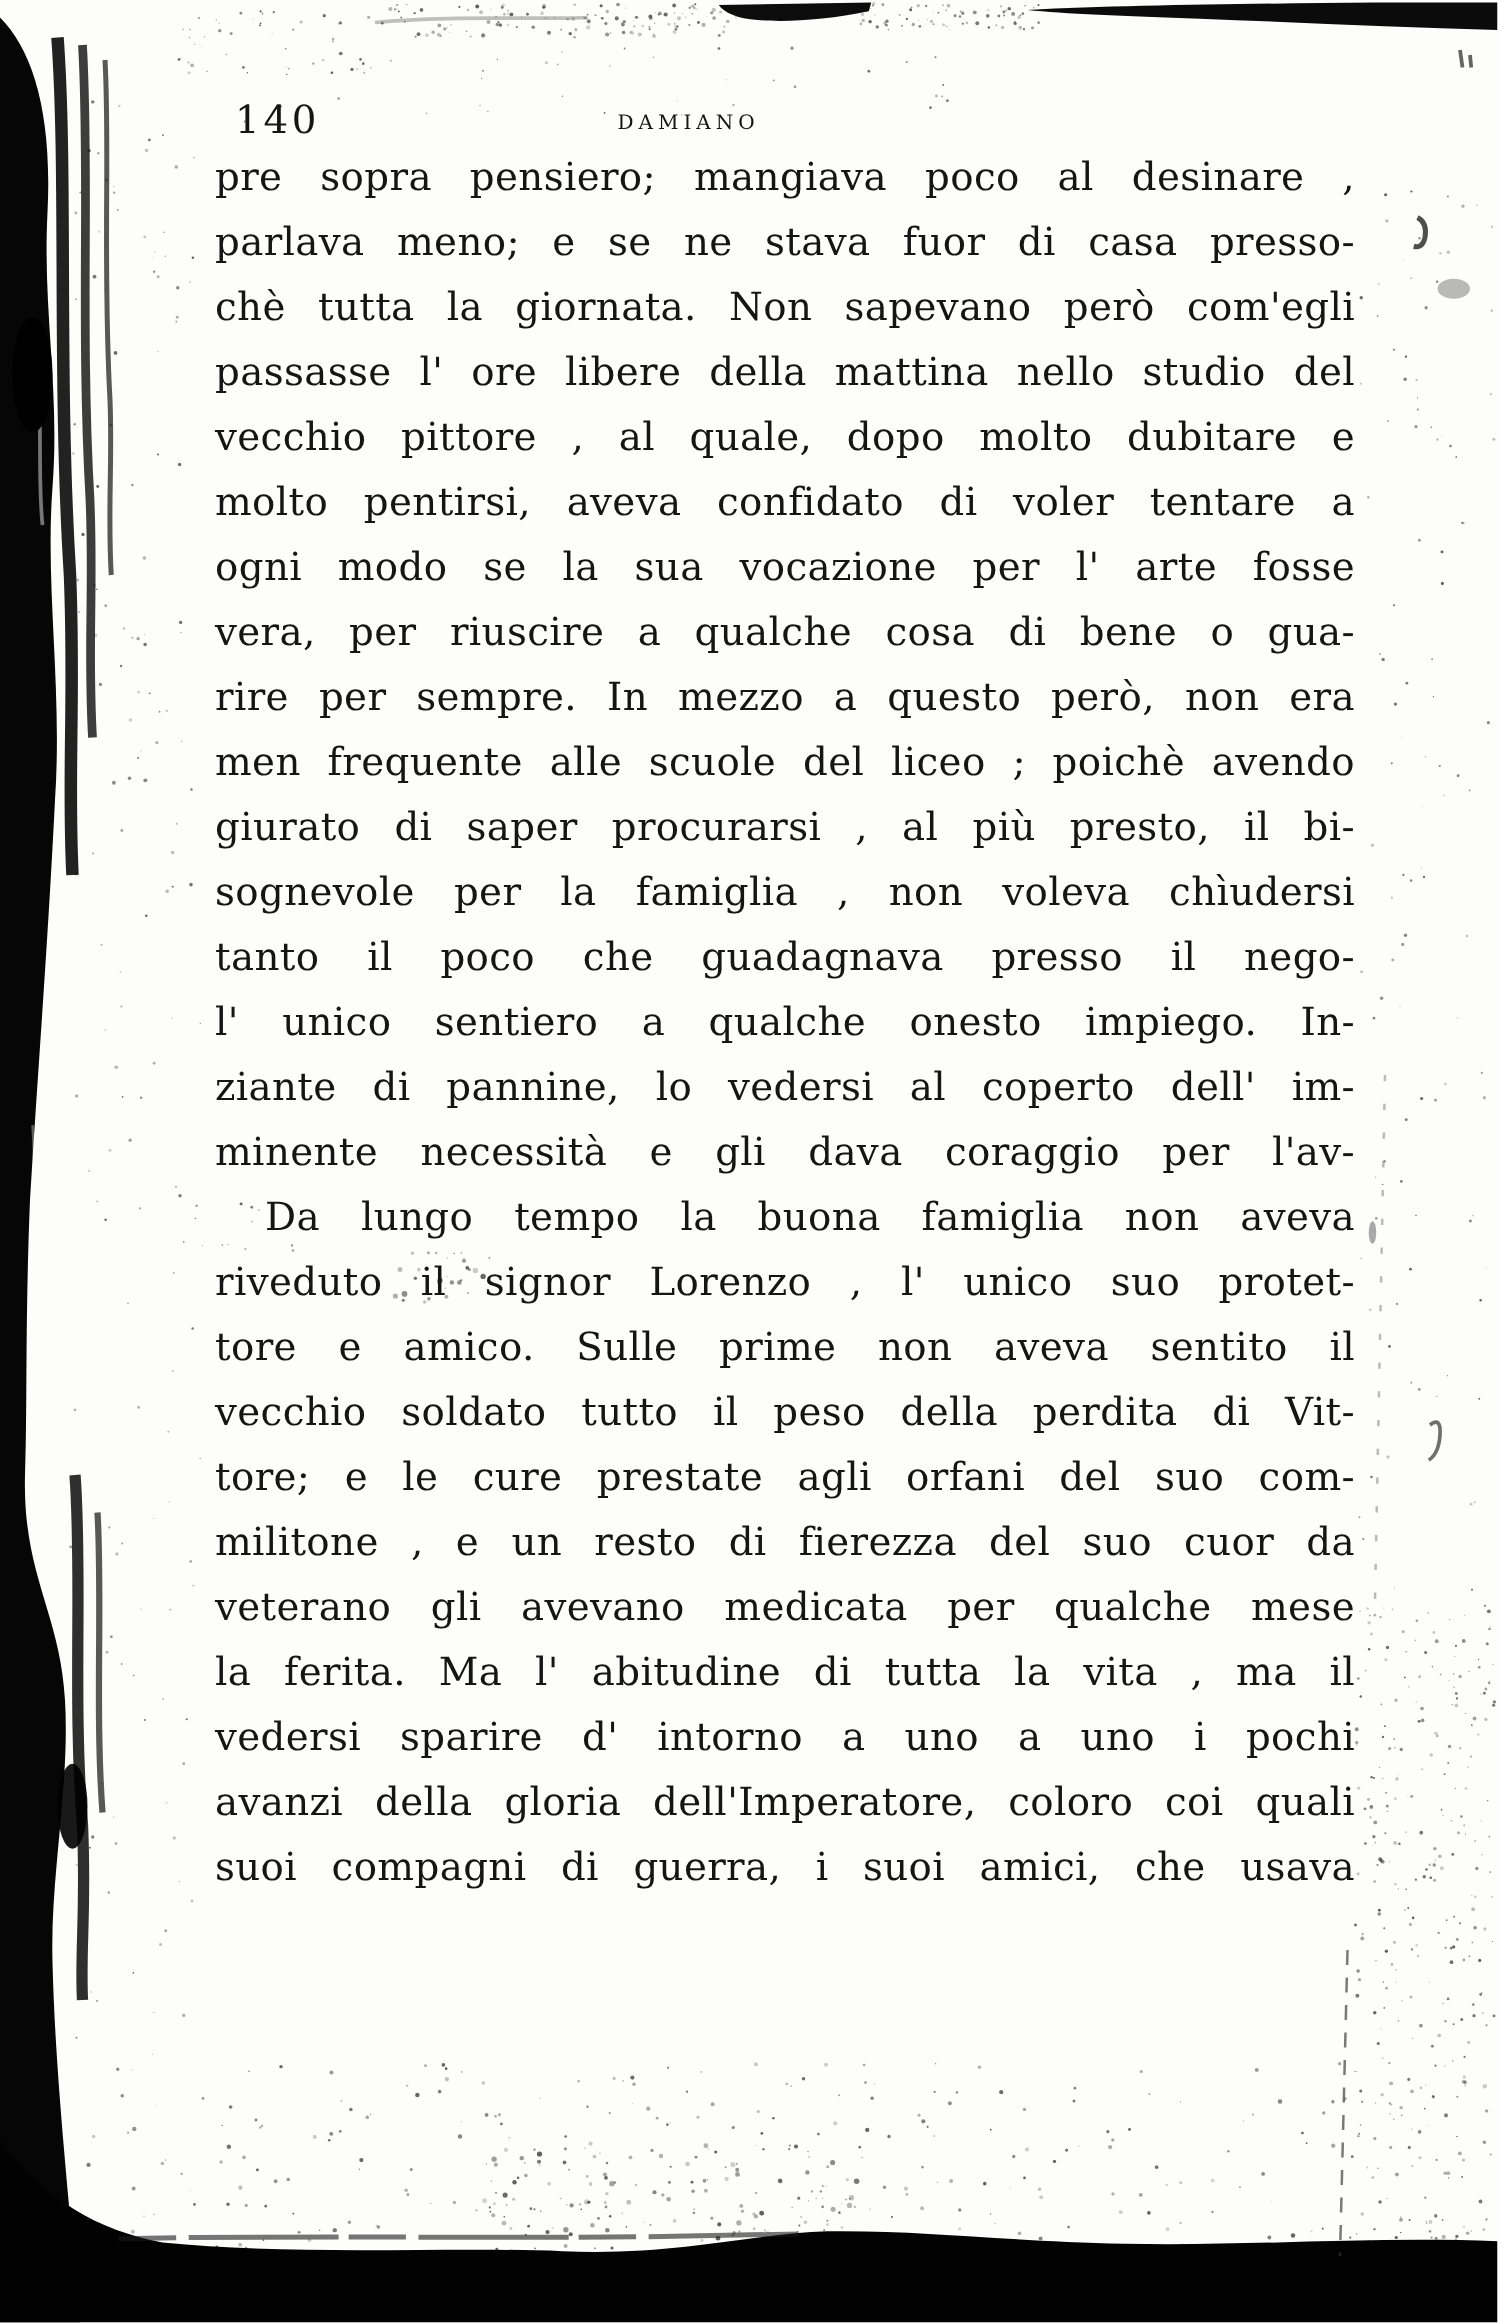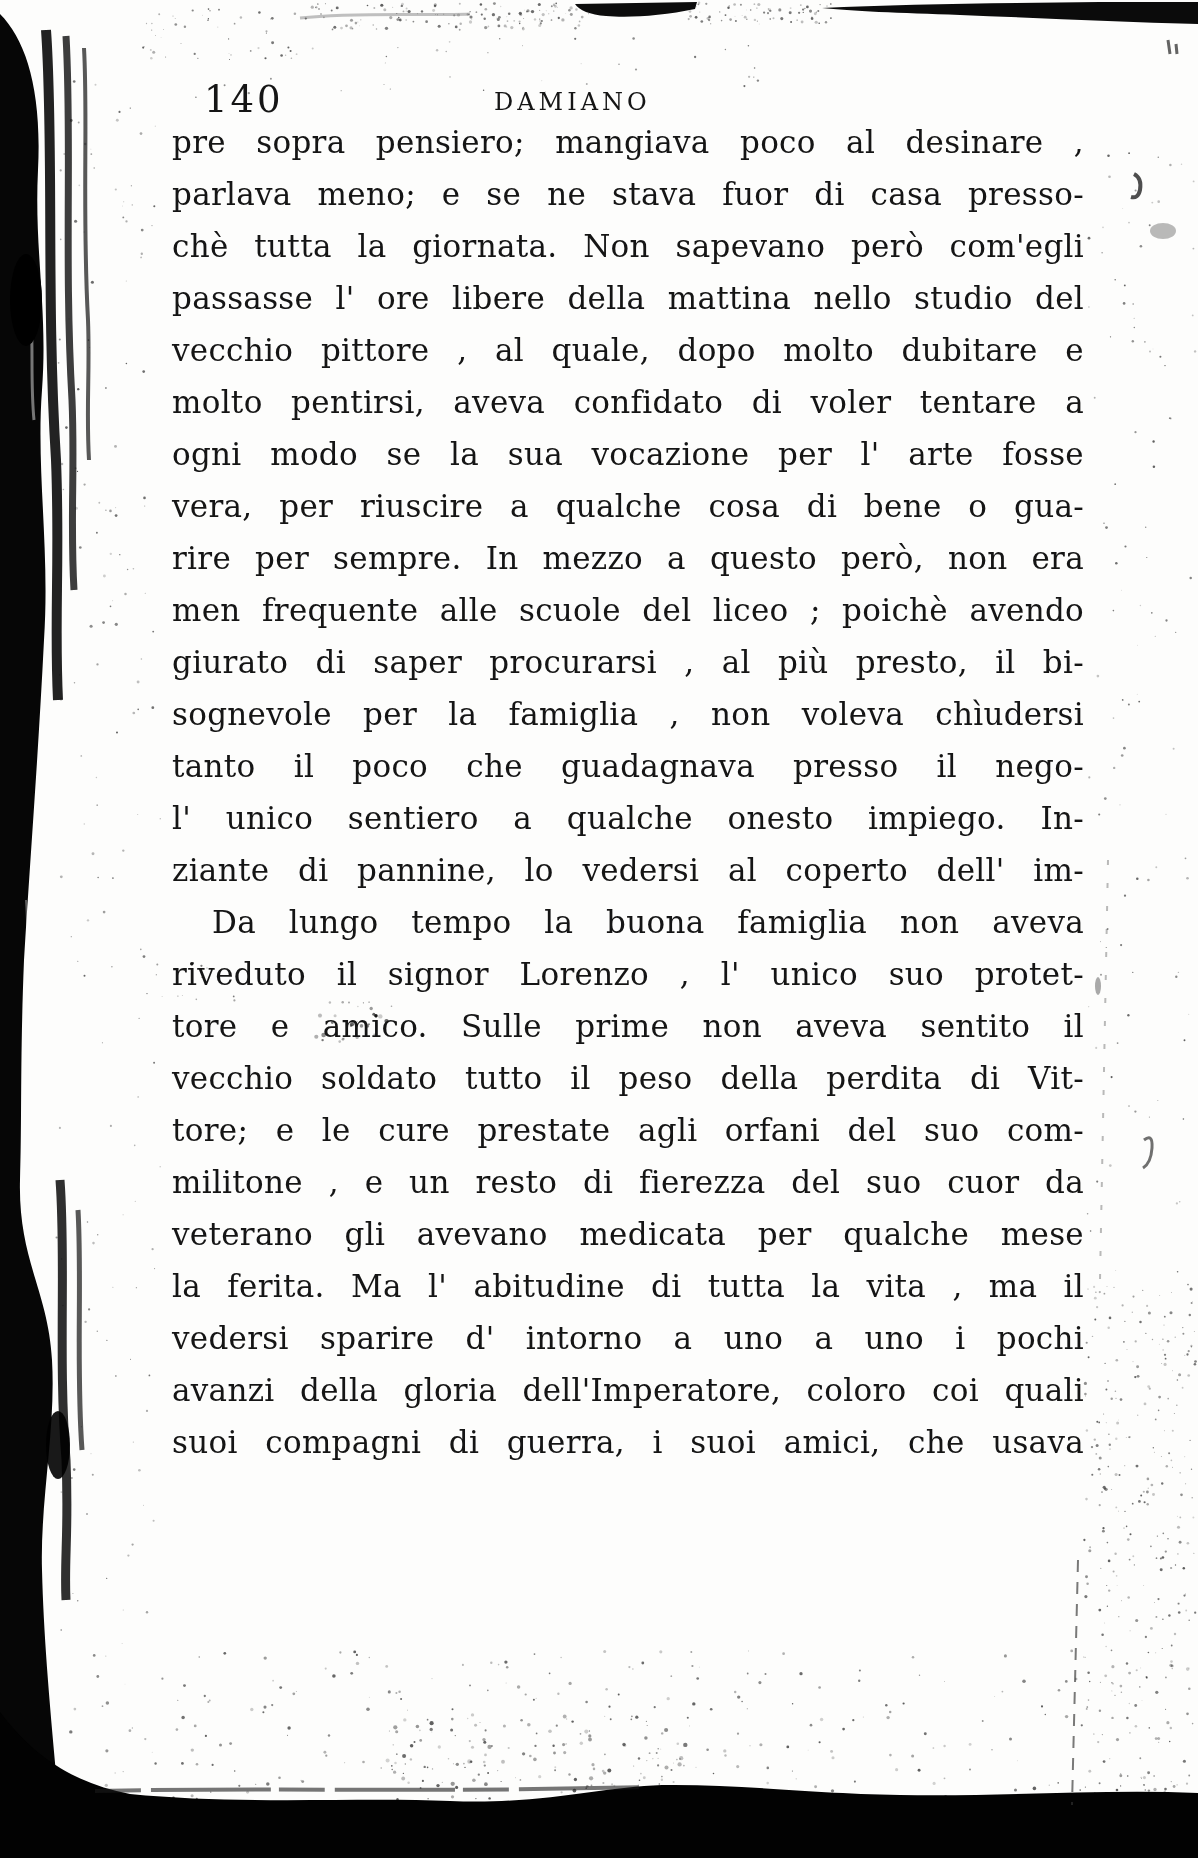--- a/index.html
+++ b/index.html
@@ -7,22 +7,22 @@
     width:1198px;height:1858px;
     background:#fdfdfc;
     overflow:hidden;
     font-family:"DejaVu Serif", serif;
     color:#151515;
     position:relative;
   }
   .page{position:absolute;inset:0;}
   .artifacts{position:absolute;left:0;top:0;z-index:1;pointer-events:none;}
   .header{position:absolute;left:172px;top:76px;width:912px;height:48px;z-index:2;}
-  .pagenum{position:absolute;left:32px;top:2px;font-size:37px;letter-spacing:3px;}
-  .title{position:absolute;left:322px;top:12px;font-size:24px;letter-spacing:4px;}
+  .pagenum{position:absolute;left:16px;top:2px;font-size:31px;letter-spacing:3px;}
+  .title{position:absolute;left:322px;top:12px;font-size:16px;letter-spacing:4px;}
   .body-col{position:absolute;left:172px;top:116px;width:912px;z-index:2;}
   .line{
     font-size:31px;
     height:52px;
     line-height:52px;
     text-align:justify;
     text-align-last:justify;
     letter-spacing:0.3px;
     word-spacing:2px;
     overflow:visible;
@@ -1375,20 +1375,21 @@
       <div class="line">molto pentirsi, aveva confidato di voler tentare a</div>
       <div class="line">ogni modo se la sua vocazione per l' arte fosse</div>
       <div class="line">vera, per riuscire a qualche cosa di bene o gua-</div>
       <div class="line">rire per sempre. In mezzo a questo però, non era</div>
       <div class="line">men frequente alle scuole del liceo ; poichè avendo</div>
       <div class="line">giurato di saper procurarsi , al più presto, il bi-</div>
       <div class="line">sognevole per la famiglia , non voleva chìudersi</div>
       <div class="line">tanto il poco che guadagnava presso il nego-</div>
       <div class="line">l' unico sentiero a qualche onesto impiego. In-</div>
       <div class="line">ziante di pannine, lo vedersi al coperto dell' im-</div>
+      <div class="line">minente necessità e gli dava coraggio per l'av-</div>
       <div class="line indent">Da lungo tempo la buona famiglia non aveva</div>
       <div class="line">riveduto il signor Lorenzo , l' unico suo protet-</div>
       <div class="line">tore e amico. Sulle prime non aveva sentito il</div>
       <div class="line">vecchio soldato tutto il peso della perdita di Vit-</div>
       <div class="line">tore; e le cure prestate agli orfani del suo com-</div>
       <div class="line">militone , e un resto di fierezza del suo cuor da</div>
       <div class="line">veterano gli avevano medicata per qualche mese</div>
       <div class="line">la ferita. Ma l' abitudine di tutta la vita , ma il</div>
       <div class="line">vedersi sparire d' intorno a uno a uno i pochi</div>
       <div class="line">avanzi della gloria dell'Imperatore, coloro coi quali</div>

